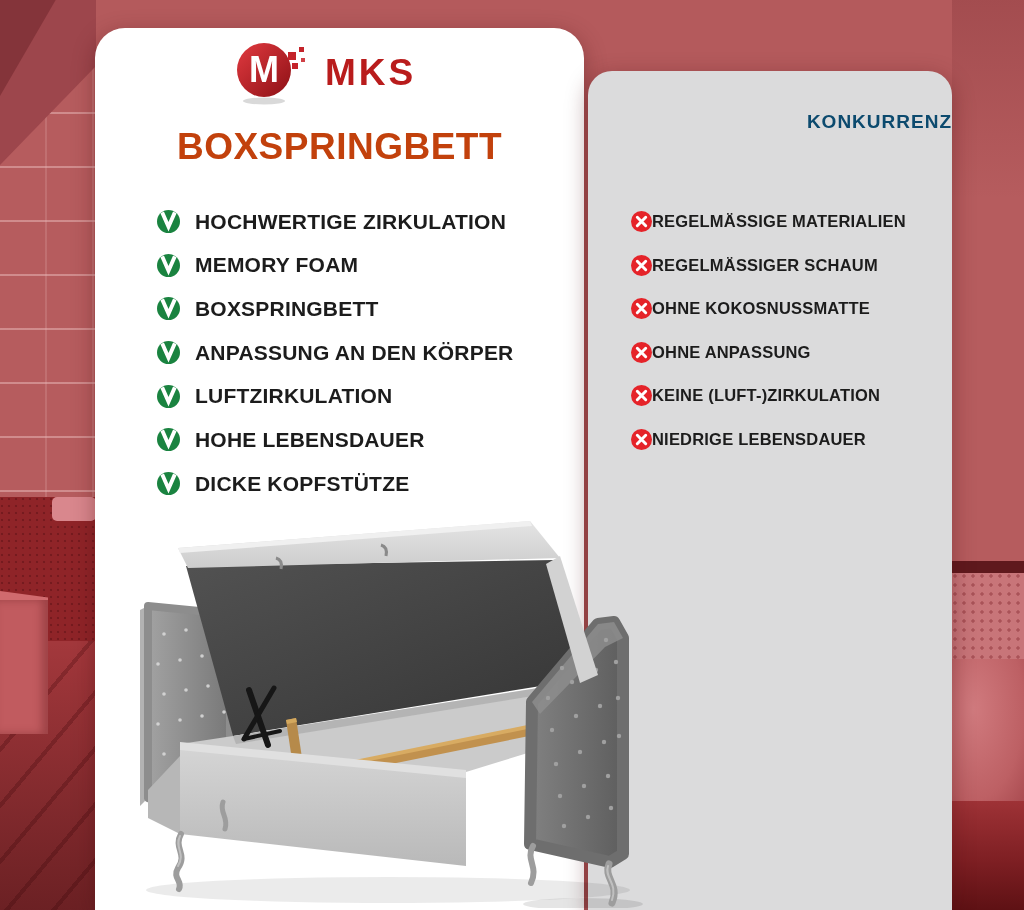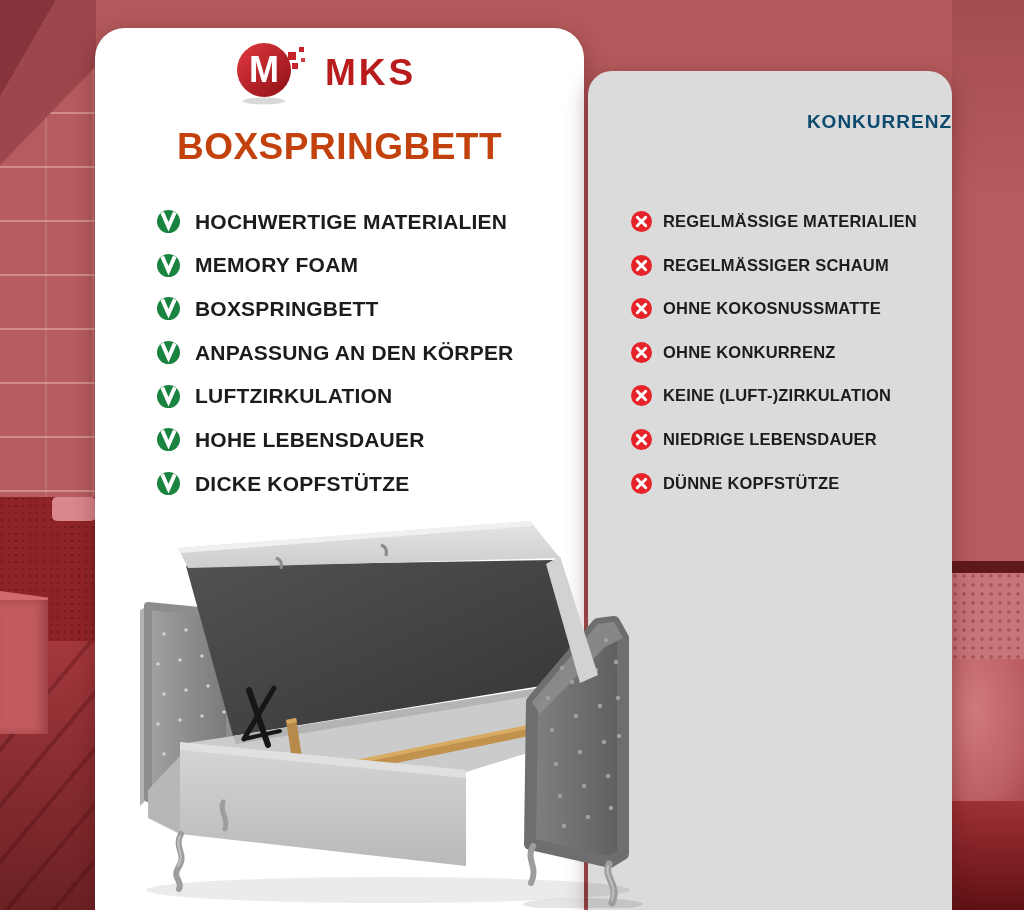--- a/index.html
+++ b/index.html
@@ -51,21 +51,21 @@
   .title-left{position:absolute;top:98px;left:0;width:100%;margin:0;text-align:center;
     font-size:37px;font-weight:800;letter-spacing:.5px;color:#c2410c;}
   .title-right{position:absolute;top:40px;left:0;width:100%;margin:0;text-align:right;
     font-size:19px;font-weight:800;letter-spacing:1px;color:#0c4a6e;}
 
   ul.features{list-style:none;margin:0;padding:0;position:absolute;}
   .list-left{left:62px;top:182px;}
   .list-left li{display:flex;align-items:center;gap:15px;height:23px;margin-bottom:20.7px;
     font-size:21px;font-weight:700;letter-spacing:.2px;color:#1c1c1c;white-space:nowrap;}
   .list-right{left:23px;top:140px;}
-  .list-right li{display:flex;align-items:center;gap:11px;height:21px;margin-bottom:22.6px;
+  .list-right li{display:flex;align-items:center;height:21px;margin-bottom:22.6px;
     font-size:16.5px;font-weight:700;letter-spacing:.2px;color:#1c1c1c;white-space:nowrap;padding-left:20px;}
   .ic{flex:0 0 auto;display:inline-flex;}
 
   .bed-svg{position:absolute;left:128px;top:518px;}
   .hidden-defs{position:absolute;width:0;height:0;overflow:hidden;}
 </style>
 </head>
 <body>
 
 <svg class="hidden-defs" aria-hidden="true">
@@ -123,21 +123,21 @@
 
     <h1 class="title-left">BOXSPRINGBETT</h1>
 
     <ul class="features list-left">
       <li>
           <span class="ic">
             <svg width="23" height="23">
               <use href="#ic-check"></use>
             </svg>
           </span>
-          <span>HOCHWERTIGE MATERIALIEN</span>
+          <span>HOCHWERTIGE ZIRKULATION</span>
         </li>
       <li>
           <span class="ic">
             <svg width="23" height="23">
               <use href="#ic-check"></use>
             </svg>
           </span>
           <span>MEMORY FOAM</span>
         </li>
       <li>
@@ -209,45 +209,37 @@
             </svg>
           </span>
           <span>OHNE KOKOSNUSSMATTE</span>
         </li>
       <li>
           <span class="ic">
             <svg width="21" height="21">
               <use href="#ic-cross"></use>
             </svg>
           </span>
-          <span>OHNE KONKURRENZ</span>
+          <span>OHNE ANPASSUNG</span>
         </li>
       <li>
           <span class="ic">
             <svg width="21" height="21">
               <use href="#ic-cross"></use>
             </svg>
           </span>
           <span>KEINE (LUFT-)ZIRKULATION</span>
         </li>
       <li>
           <span class="ic">
             <svg width="21" height="21">
               <use href="#ic-cross"></use>
             </svg>
           </span>
           <span>NIEDRIGE LEBENSDAUER</span>
-        </li>
-      <li>
-          <span class="ic">
-            <svg width="21" height="21">
-              <use href="#ic-cross"></use>
-            </svg>
-          </span>
-          <span>DÜNNE KOPFSTÜTZE</span>
         </li>
     </ul>
   </section>
 
   <svg class="bed-svg" width="570" height="390" viewBox="0 0 570 390">
     <defs>
       <linearGradient id="gLid" x1="0" y1="0" x2="0" y2="1">
         <stop offset="0" stop-color="#e4e4e4"></stop>
           <stop offset="1" stop-color="#cdcdcd"></stop>
       </linearGradient>

